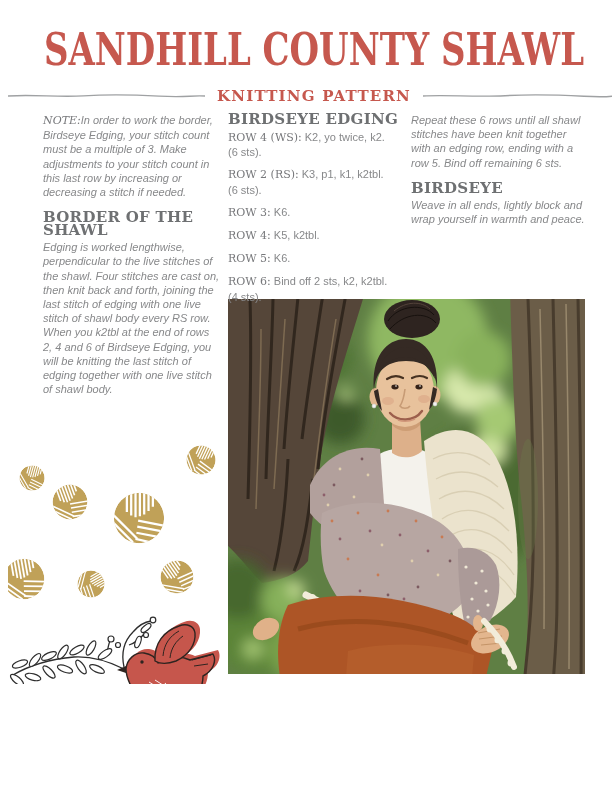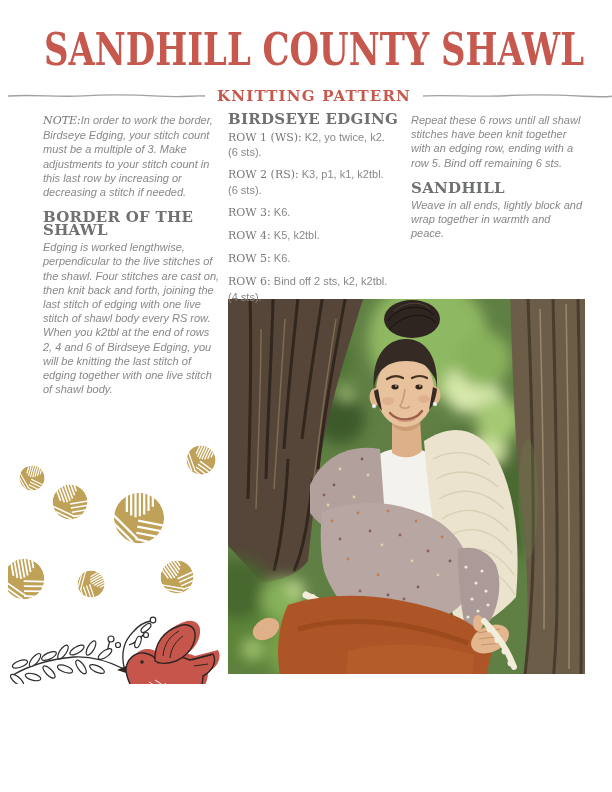--- a/index.html
+++ b/index.html
@@ -285,35 +285,35 @@
   </svg>
 
   <div class="col" id="col1">
     <p class="body"><span class="note-label">NOTE:</span><span>In order to work the border, Birdseye Edging, your stitch count must be a multiple of 3. Make adjustments to your stitch count in this last row by increasing or decreasing a stitch if needed.</span></p>
     <h3 class="colhead">BORDER OF THE SHAWL</h3>
     <p class="body">Edging is worked lengthwise, perpendicular to the live stitches of the shawl. Four stitches are cast on, then knit back and forth, joining the last stitch of edging with one live stitch of shawl body every RS row. When you k2tbl at the end of rows 2, 4 and 6 of Birdseye Edging, you will be knitting the last stitch of edging together with one live stitch of shawl body.</p>
   </div>
 
   <div class="col" id="col2">
     <h3 class="colhead">BIRDSEYE EDGING</h3>
-    <p class="rowp"><span class="row-label">ROW 1 (WS):</span><span class="row-text">K2, yo twice, k2.
+    <p class="rowp"><span class="row-label">ROW 4 (WS):</span><span class="row-text">K2, yo twice, k2.
 (6 sts).</span></p>
     <p class="rowp"><span class="row-label">ROW 2 (RS):</span><span class="row-text">K3, p1, k1, k2tbl.
 (6 sts).</span></p>
     <p class="rowp"><span class="row-label">ROW 3:</span><span class="row-text">K6.</span></p>
     <p class="rowp"><span class="row-label">ROW 4:</span><span class="row-text">K5, k2tbl.</span></p>
     <p class="rowp"><span class="row-label">ROW 5:</span><span class="row-text">K6.</span></p>
     <p class="rowp"><span class="row-label">ROW 6:</span><span class="row-text">Bind off 2 sts, k2, k2tbl.
 (4 sts).</span></p>
   </div>
 
   <div class="col" id="col3">
     <p class="body">Repeat these 6 rows until all shawl stitches have been knit together with an edging row, ending with a row 5. Bind off remaining 6 sts.</p>
-    <h3 class="colhead">SANDHILL</h3>
-    <p class="body last">Weave in all ends, lightly block and wrap together in warmth and peace.</p>
+    <h3 class="colhead">BIRDSEYE</h3>
+    <p class="body last">Weave in all ends, lightly block and wrap yourself in warmth and peace.</p>
   </div>
 
   <svg class="rules-footer" width="612" height="50" viewBox="0 0 612 50">
     <path d="M0,10.5 C70,7.5 150,12.5 240,10 S420,7.5 612,10.8" stroke="#a8aaac" stroke-width="1.6" fill="none"></path>
     <path d="M0,38.5 C90,35.5 180,41 290,38 S470,35.5 612,38.6" stroke="#a8aaac" stroke-width="1.6" fill="none"></path>
   </svg>
 
   <svg class="bird" width="222" height="152" viewBox="0 0 222 152">
     <g>
       <g stroke="#2d2d2d" stroke-width="1.3" fill="none">

